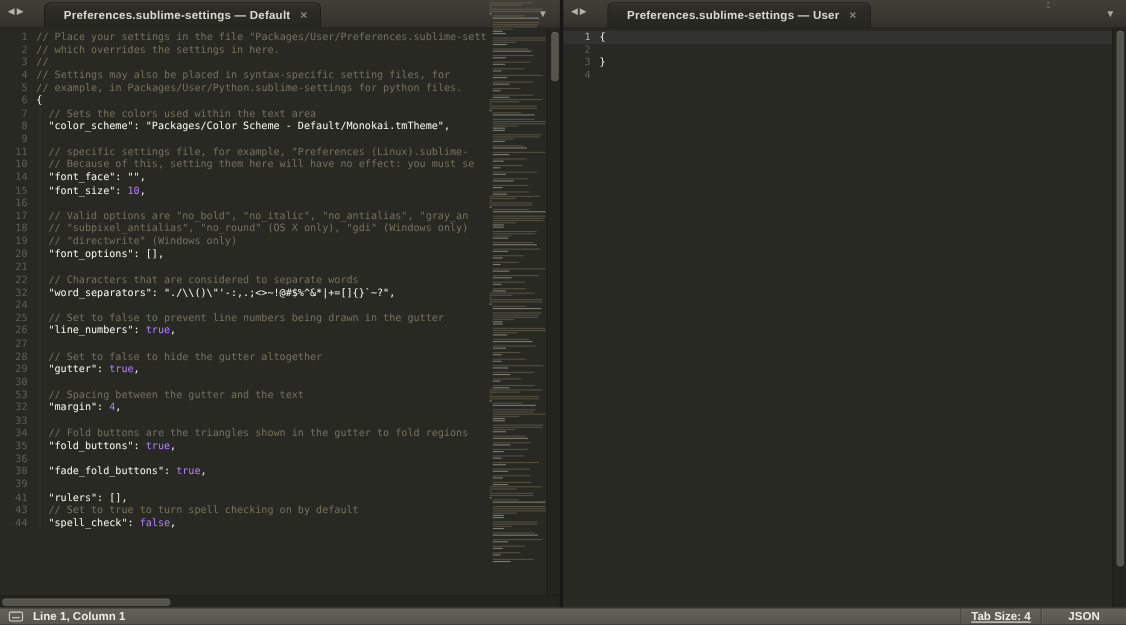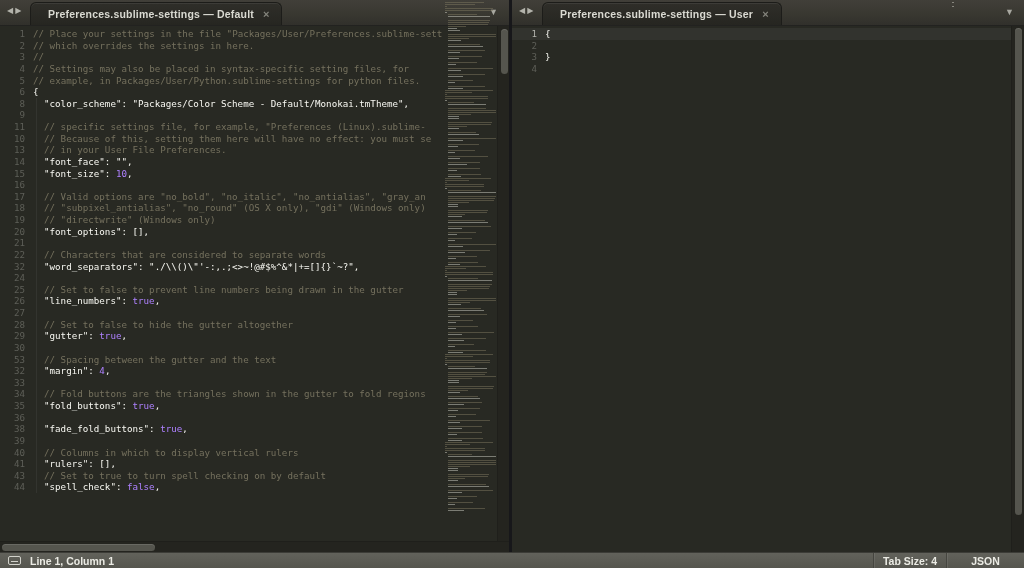--- a/index.html
+++ b/index.html
@@ -8,21 +8,21 @@
   #app { position:relative; width:1024px; height:568px; background:#282923; }
 
   
   .tabbar { position:absolute; top:0; height:26px;
             background:linear-gradient(180deg,#413f39 0%,#393831 55%,#31302b 100%);
             border-bottom:1px solid #222220; }
   .tabbar-left  { left:0;   width:510px; }
   .tabbar-right { left:512px; width:512px; }
   .nav-arrows { position:absolute; left:7px; top:6px; color:#b3b3ab; font-size:8px;
                 letter-spacing:2px; cursor:default; }
-  .tab { position:absolute; bottom:0; height:23px; left:30px;
+  .tab { position:absolute; bottom:0; height:23px; left:40px;
          background:linear-gradient(180deg,#2f2e29 0%,#262621 100%);
          border:1px solid #1c1c19; border-bottom:none; border-radius:6px 6px 0 0;
          box-shadow:inset 0 1px 0 rgba(255,255,255,0.07);
          display:flex; align-items:center; padding:0 12px 0 17px; }
   .tab-label { color:#dadad2; font-size:10.5px; font-weight:700; letter-spacing:.2px;
                white-space:nowrap; }
   .tab-close { color:#84847c; font-size:11px; font-weight:700; margin-left:9px; }
   .tab-dropdown { position:absolute; top:7px; color:#a8a8a0; font-size:9px; }
   .tabbar-left  .tab-dropdown { right:12px; }
   .tabbar-right .tab-dropdown { right:10px; }
@@ -72,21 +72,21 @@
                border-top:1px solid #3c3c37; display:flex; align-items:center;
                color:#ebebe4; font-size:10.5px; font-weight:700; }
   .status-icon { position:relative; width:13px; height:9px; border:1px solid #d2d2cb;
                  border-radius:2px; margin:0 9px 0 8px; }
   .status-icon::after { content:""; position:absolute; left:2px; right:2px; bottom:2px;
                         height:1px; background:#d2d2cb; }
   .status-pos { flex:0 0 auto; }
   .status-spacer { flex:1 1 auto; }
   .status-cell { height:16px; display:flex; align-items:center; justify-content:center;
                  border-left:1px solid #45453f; box-shadow:inset 1px 0 0 rgba(255,255,255,0.08); }
-  .cell-tabsize { width:73px; }
+  .cell-tabsize { width:73px;text-decoration:underline; }
   .cell-syntax  { width:78px; }
 </style>
 </head>
 <body>
 
 <div id="app">
 
   <div class="tabbar tabbar-left">
     <span class="nav-arrows"><span>◀</span><span>▶</span></span>
     <div class="tab">
@@ -106,25 +106,25 @@
   </div>
 
   <div class="editor editor-left">
     <div class="lines" id="lines-left">
         <div class="line"><span class="ln">1</span><span class="code" style="padding-left: 0px;"><span class="seg-c">// Place your settings in the file "Packages/User/Preferences.sublime-sett</span></span></div>
         <div class="line"><span class="ln">2</span><span class="code" style="padding-left: 0px;"><span class="seg-c">// which overrides the settings in here.</span></span></div>
         <div class="line"><span class="ln">3</span><span class="code" style="padding-left: 0px;"><span class="seg-c">//</span></span></div>
         <div class="line"><span class="ln">4</span><span class="code" style="padding-left: 0px;"><span class="seg-c">// Settings may also be placed in syntax-specific setting files, for</span></span></div>
         <div class="line"><span class="ln">5</span><span class="code" style="padding-left: 0px;"><span class="seg-c">// example, in Packages/User/Python.sublime-settings for python files.</span></span></div>
         <div class="line"><span class="ln">6</span><span class="code" style="padding-left: 0px;"><span class="seg-p">{</span></span></div>
+        <div class="line"><i class="guide"></i><span class="ln">7</span><span class="code" style="padding-left: 11px;"><span class="seg-c">// Sets the colors used within the text area</span></span></div>
         <div class="line"><i class="guide"></i><span class="ln">8</span><span class="code" style="padding-left: 11px;"><span class="seg-p">"color_scheme": "Packages/Color Scheme - Default/Monokai.tmTheme",</span></span></div>
         <div class="line"><i class="guide"></i><span class="ln">9</span><span class="code" style="padding-left: 0px;"></span></div>
         <div class="line"><i class="guide"></i><span class="ln">11</span><span class="code" style="padding-left: 11px;"><span class="seg-c">// specific settings file, for example, "Preferences (Linux).sublime-</span></span></div>
         <div class="line"><i class="guide"></i><span class="ln">10</span><span class="code" style="padding-left: 11px;"><span class="seg-c">// Because of this, setting them here will have no effect: you must se</span></span></div>
-        <div class="line"><i class="guide"></i><span class="ln">13</span><span class="code" style="padding-left: 11px;"><span class="seg-c">// in your User File Preferences.</span></span></div>
         <div class="line"><i class="guide"></i><span class="ln">14</span><span class="code" style="padding-left: 11px;"><span class="seg-p">"font_face": "",</span></span></div>
         <div class="line"><i class="guide"></i><span class="ln">15</span><span class="code" style="padding-left: 11px;"><span class="seg-p">"font_size": </span><span class="seg-v">10</span><span class="seg-p">,</span></span></div>
         <div class="line"><i class="guide"></i><span class="ln">16</span><span class="code" style="padding-left: 0px;"></span></div>
         <div class="line"><i class="guide"></i><span class="ln">17</span><span class="code" style="padding-left: 11px;"><span class="seg-c">// Valid options are "no_bold", "no_italic", "no_antialias", "gray_an</span></span></div>
         <div class="line"><i class="guide"></i><span class="ln">18</span><span class="code" style="padding-left: 11px;"><span class="seg-c">// "subpixel_antialias", "no_round" (OS X only), "gdi" (Windows only)</span></span></div>
         <div class="line"><i class="guide"></i><span class="ln">19</span><span class="code" style="padding-left: 11px;"><span class="seg-c">// "directwrite" (Windows only)</span></span></div>
         <div class="line"><i class="guide"></i><span class="ln">20</span><span class="code" style="padding-left: 11px;"><span class="seg-p">"font_options": [],</span></span></div>
         <div class="line"><i class="guide"></i><span class="ln">21</span><span class="code" style="padding-left: 0px;"></span></div>
         <div class="line"><i class="guide"></i><span class="ln">22</span><span class="code" style="padding-left: 11px;"><span class="seg-c">// Characters that are considered to separate words</span></span></div>
         <div class="line"><i class="guide"></i><span class="ln">32</span><span class="code" style="padding-left: 11px;"><span class="seg-p">"word_separators": "./\\()\"'-:,.;&lt;&gt;~!@#$%^&amp;*|+=[]{}`~?",</span></span></div>
@@ -136,21 +136,20 @@
         <div class="line"><i class="guide"></i><span class="ln">29</span><span class="code" style="padding-left: 11px;"><span class="seg-p">"gutter": </span><span class="seg-v">true</span><span class="seg-p">,</span></span></div>
         <div class="line"><i class="guide"></i><span class="ln">30</span><span class="code" style="padding-left: 0px;"></span></div>
         <div class="line"><i class="guide"></i><span class="ln">53</span><span class="code" style="padding-left: 11px;"><span class="seg-c">// Spacing between the gutter and the text</span></span></div>
         <div class="line"><i class="guide"></i><span class="ln">32</span><span class="code" style="padding-left: 11px;"><span class="seg-p">"margin": </span><span class="seg-v">4</span><span class="seg-p">,</span></span></div>
         <div class="line"><i class="guide"></i><span class="ln">33</span><span class="code" style="padding-left: 0px;"></span></div>
         <div class="line"><i class="guide"></i><span class="ln">34</span><span class="code" style="padding-left: 11px;"><span class="seg-c">// Fold buttons are the triangles shown in the gutter to fold regions</span></span></div>
         <div class="line"><i class="guide"></i><span class="ln">35</span><span class="code" style="padding-left: 11px;"><span class="seg-p">"fold_buttons": </span><span class="seg-v">true</span><span class="seg-p">,</span></span></div>
         <div class="line"><i class="guide"></i><span class="ln">36</span><span class="code" style="padding-left: 0px;"></span></div>
         <div class="line"><i class="guide"></i><span class="ln">38</span><span class="code" style="padding-left: 11px;"><span class="seg-p">"fade_fold_buttons": </span><span class="seg-v">true</span><span class="seg-p">,</span></span></div>
         <div class="line"><i class="guide"></i><span class="ln">39</span><span class="code" style="padding-left: 0px;"></span></div>
-        <div class="line"><i class="guide"></i><span class="ln">40</span><span class="code" style="padding-left: 11px;"><span class="seg-c">// Columns in which to display vertical rulers</span></span></div>
         <div class="line"><i class="guide"></i><span class="ln">41</span><span class="code" style="padding-left: 11px;"><span class="seg-p">"rulers": [],</span></span></div>
         <div class="line"><i class="guide"></i><span class="ln">43</span><span class="code" style="padding-left: 11px;"><span class="seg-c">// Set to true to turn spell checking on by default</span></span></div>
         <div class="line"><i class="guide"></i><span class="ln">44</span><span class="code" style="padding-left: 11px;"><span class="seg-p">"spell_check": </span><span class="seg-v">false</span><span class="seg-p">,</span></span></div>
       </div>
   </div>
   <div class="minimap minimap-left" id="minimap-left">
       <div class="mm-row">
         <span class="mm-bar" style="left: 2px; width: 39.2496px; background: rgba(125, 119, 95, 0.5);"></span>
       </div>
       <div class="mm-row">

